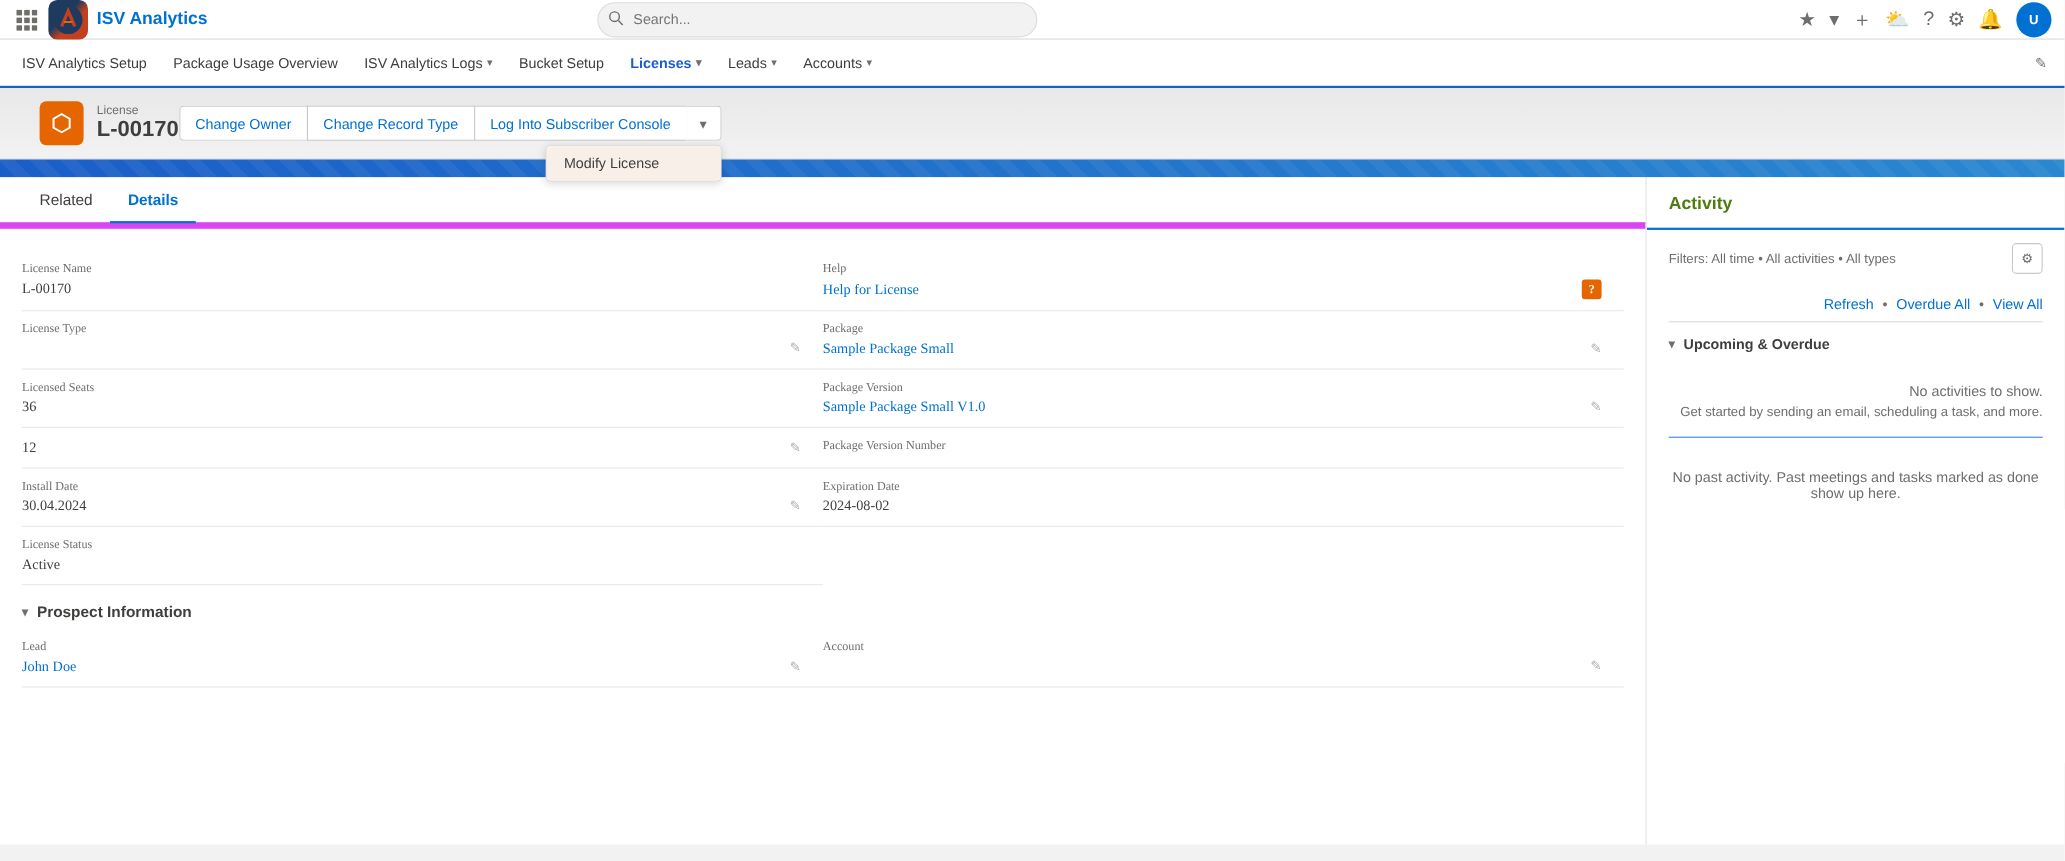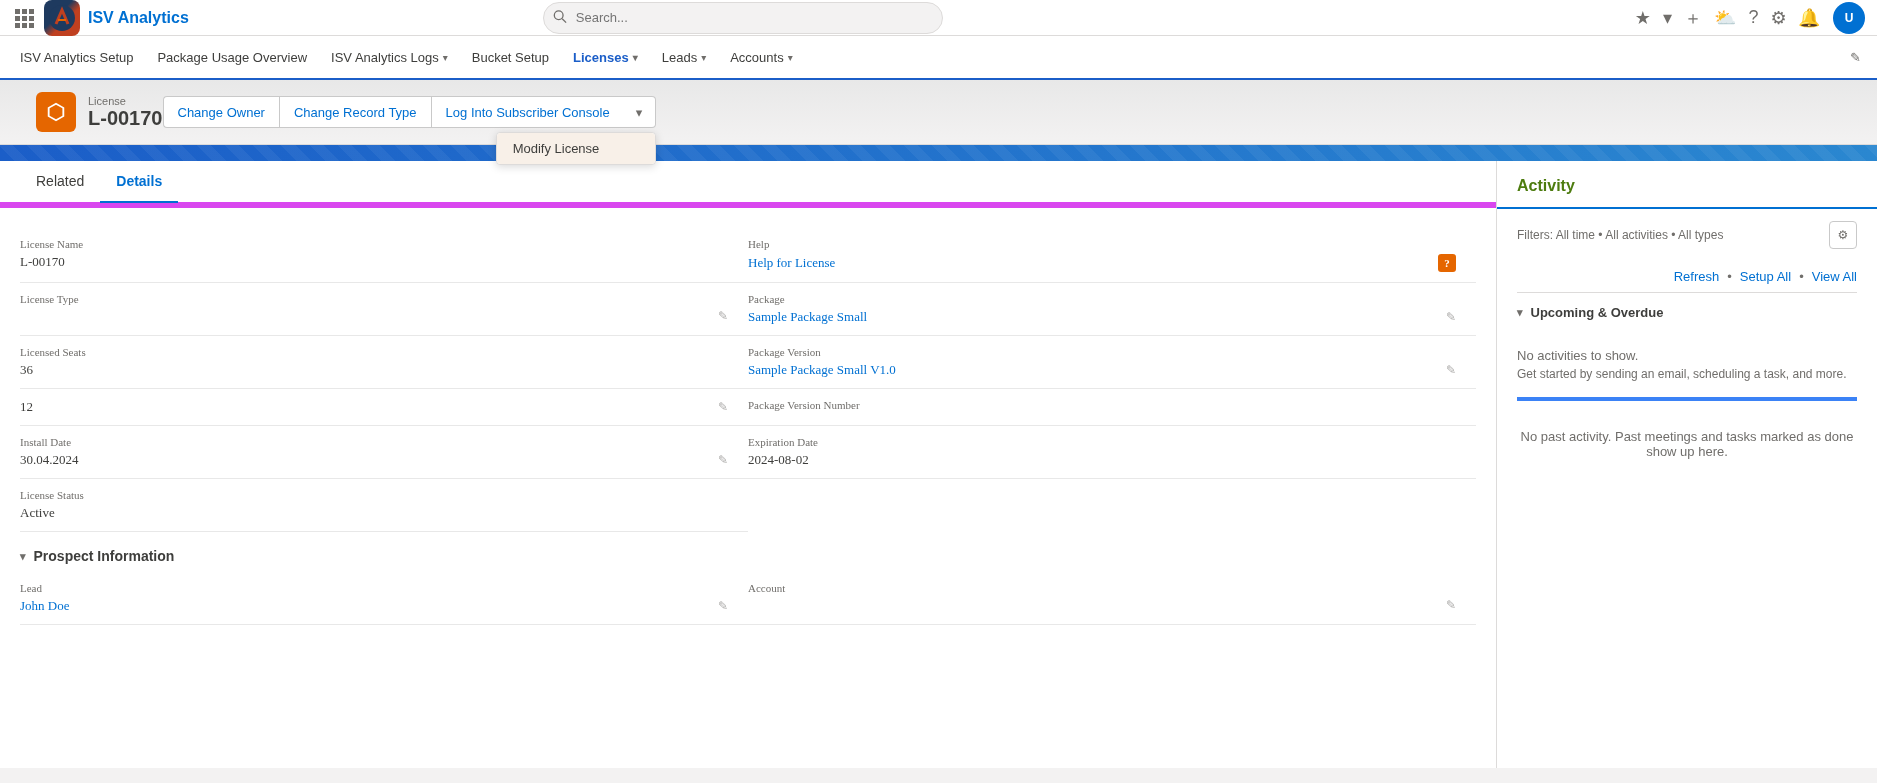--- a/index.html
+++ b/index.html
@@ -343,24 +343,24 @@
       gap: 8px;
       padding: 12px 0;
       font-size: 13px;
       font-weight: 600;
       cursor: pointer;
       color: #3e3e3c;
     }
     .collapsible-header .chevron { color: #706e6b; font-size: 11px; }
     .no-activity-msg {
       padding: 16px 0;
-      text-align: left;
-      color: #706e6b;
-      font-size: 13px;
-      border-bottom: 4px solid #3b82f6;
+      text-align: right;
+      color: #706e6b;
+      font-size: 13px;
+      border-bottom: 1px solid #3b82f6;
       margin: 0 0 12px;
     }
     .past-activity-msg {
       padding: 16px 20px;
       text-align: center;
       color: #706e6b;
       font-size: 13px;
     }
 
     .help-icon {
@@ -615,21 +615,21 @@
     <div class="activity-filters">
       <span class="activity-filters-text">Filters: All time • All activities • All types</span>
       <div class="settings-btn">
         <span>⚙</span>
       </div>
     </div>
 
     <div class="activity-links">
       <span>Refresh</span>
       <span class="dot">•</span>
-      <span>Setup All</span>
+      <span>Overdue All</span>
       <span class="dot">•</span>
       <span>View All</span>
     </div>
 
     <div class="collapsible-section">
       <div class="collapsible-header">
         <span class="chevron">▾</span>
         <span>Upcoming &amp; Overdue</span>
       </div>
       <div class="no-activity-msg">

